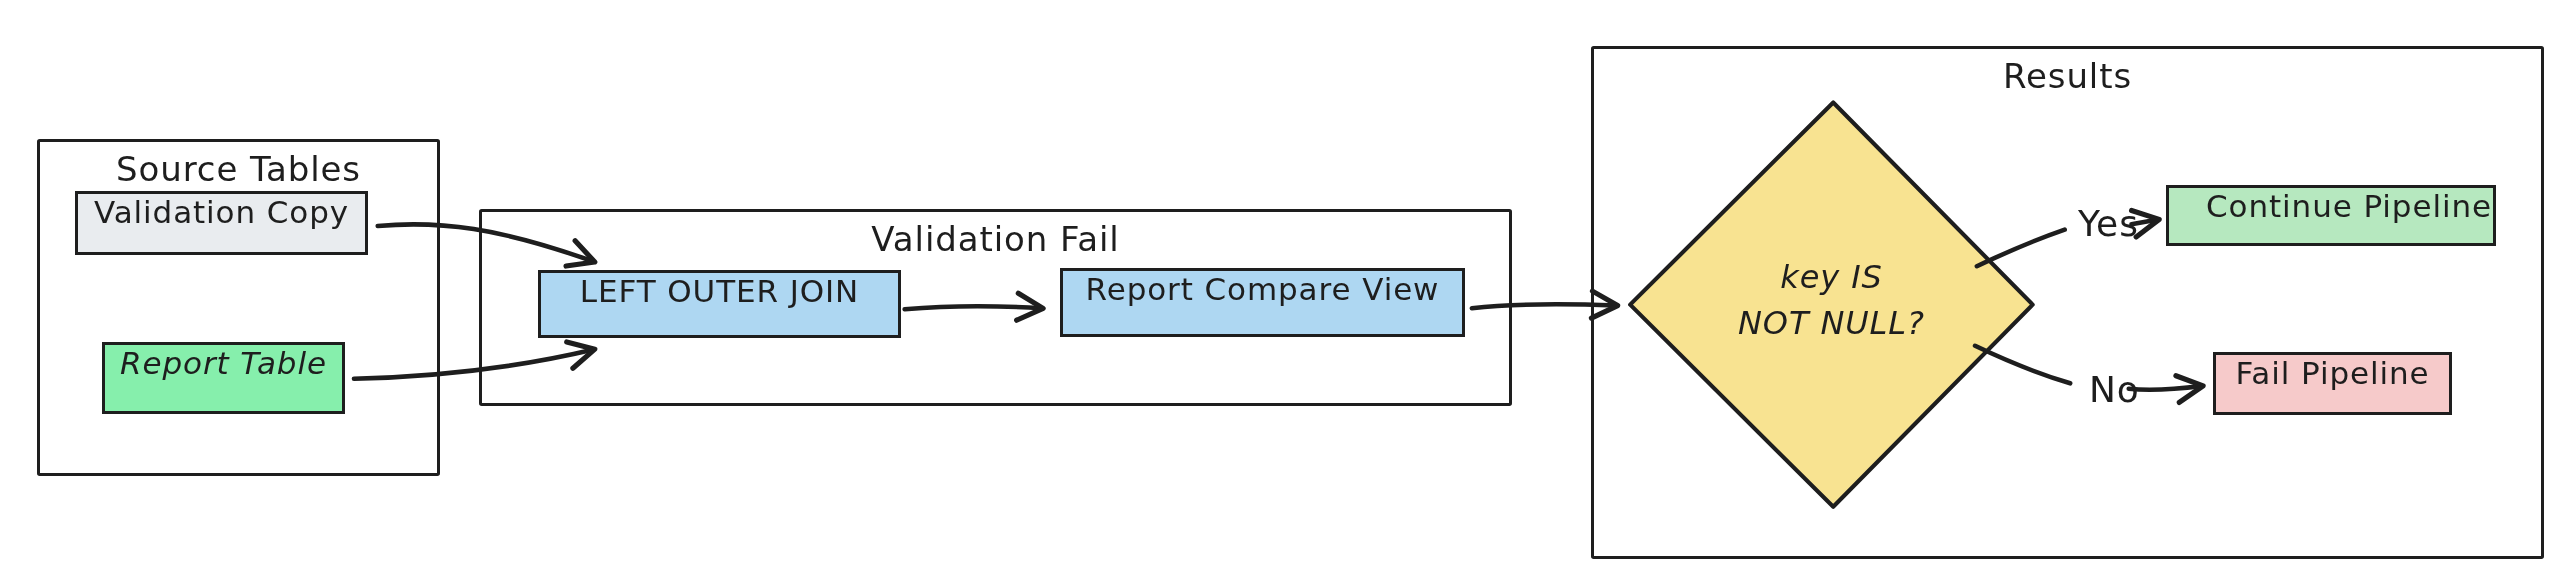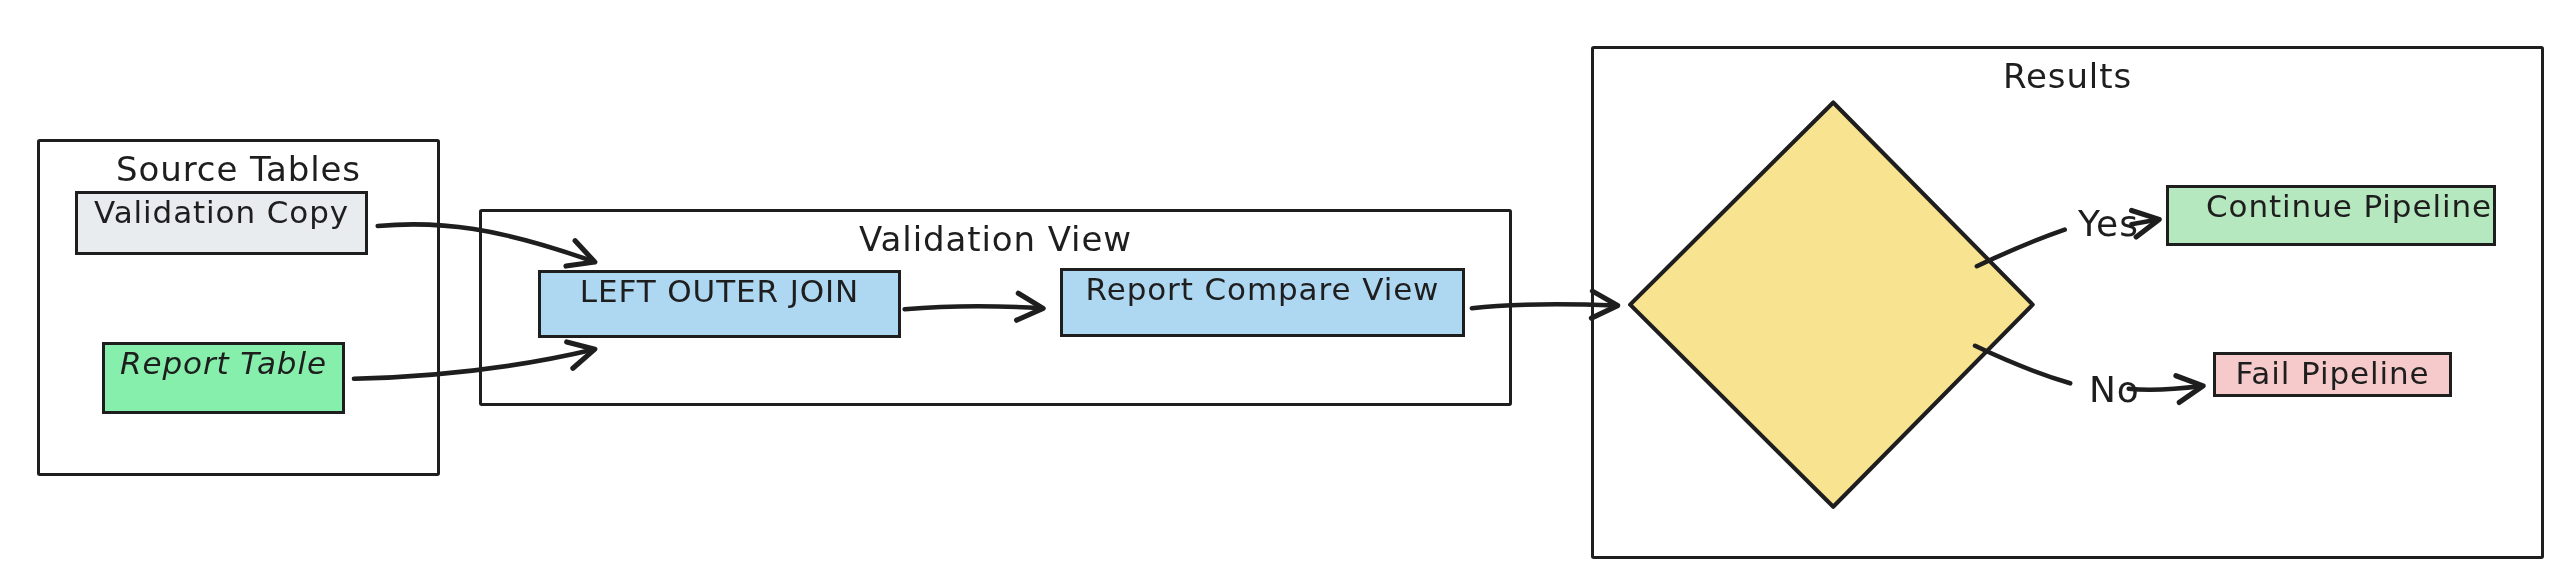--- a/index.html
+++ b/index.html
@@ -31,39 +31,43 @@
     <div class="group-title">Source Tables</div>
     <div class="node" style="left: 35px; top: 49px; width: 293px; height: 64px; background-color: rgb(233, 236, 239);">
       <span>Validation Copy</span>
     </div>
     <div class="node" style="left: 62px; top: 200px; width: 243px; height: 72px; background-color: #86efac; font-style: italic;">
       <span>Report Table</span>
     </div>
   </div>
 
   <div class="group" style="left:479px;top:209px;width:1027px;height:191px;">
-    <div class="group-title">Validation View</div>
+    <div class="group-title">Validation Fail</div>
     <div class="node" style="left: 56px; top: 58px; width: 363px; height: 68px; background-color: rgb(174, 215, 242);">
       <span>LEFT OUTER JOIN</span>
     </div>
     <div class="node" style="left: 578px; top: 56px; width: 405px; height: 69px; background-color: rgb(174, 215, 242);">
       <span>Report Compare View</span>
     </div>
   </div>
 
   <div class="group" style="left:1591px;top:46px;width:947px;height:507px;">
     <div class="group-title">Results</div>
     <div class="node" style="left: 572px; top: 136px; width: 330px; height: 61px; background-color: rgb(182, 232, 191); padding-left: 36px;">
       <span>Continue Pipeline</span>
     </div>
-    <div class="node" style="left: 619px; top: 303px; width: 239px; height: 45px; background-color: rgb(246, 202, 202);">
+    <div class="node" style="left: 619px; top: 303px; width: 239px; height: 63px; background-color: rgb(246, 202, 202);">
       <span>Fail Pipeline</span>
     </div>
   </div>
 
+  <div id="diamond-label" style="left:1694px;top:254px;width:275px;">
+    <div>key IS</div>
+    <div>NOT NULL?</div>
+  </div>
 
   <div class="edge-label" style="left:2069px;top:203px;">Yes</div>
   <div class="edge-label" style="left:2080px;top:369px;">No</div>
 
   <svg id="arrows" width="2576" height="580" viewBox="0 0 2814 634">
     <defs>
       <marker id="ah" viewBox="0 0 14 14" refX="12" refY="7" markerWidth="7.5" markerHeight="7.5" orient="auto-start-reverse" markerUnits="strokeWidth">
         <path d="M2,1.5 L12.5,7 L2,12.5" fill="none" stroke="#1e1e1e" stroke-width="2.1" stroke-linecap="round" stroke-linejoin="round"></path>
       </marker>
     </defs>

